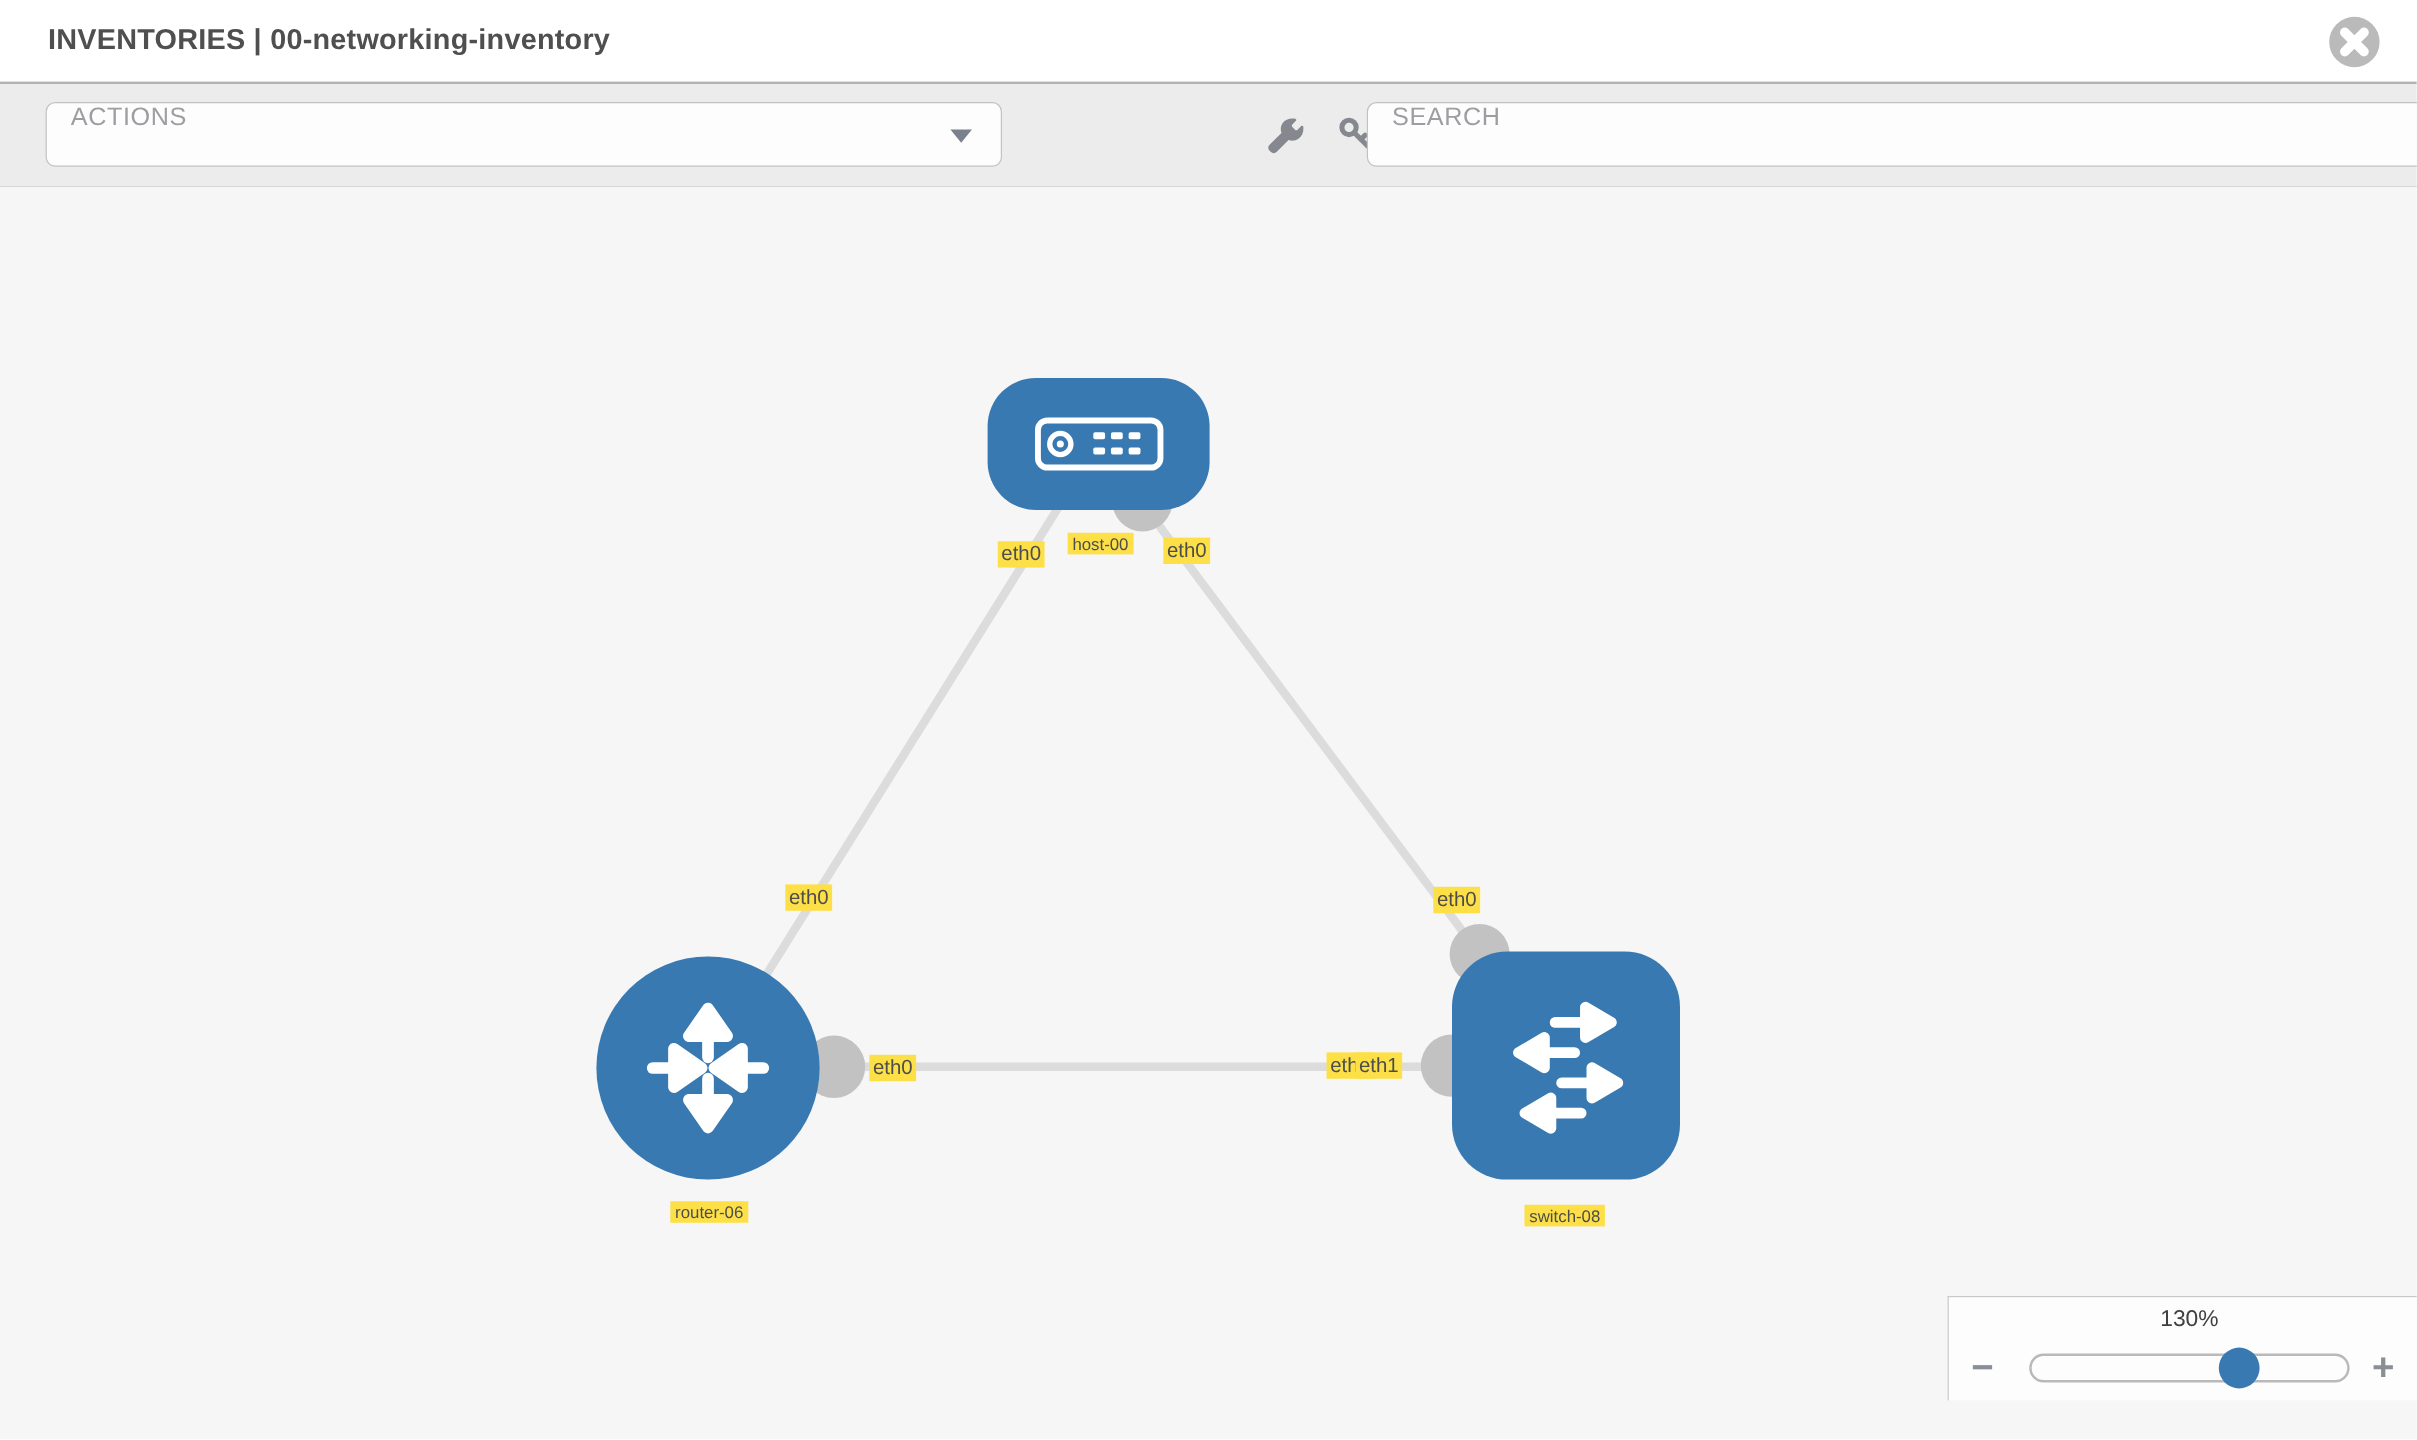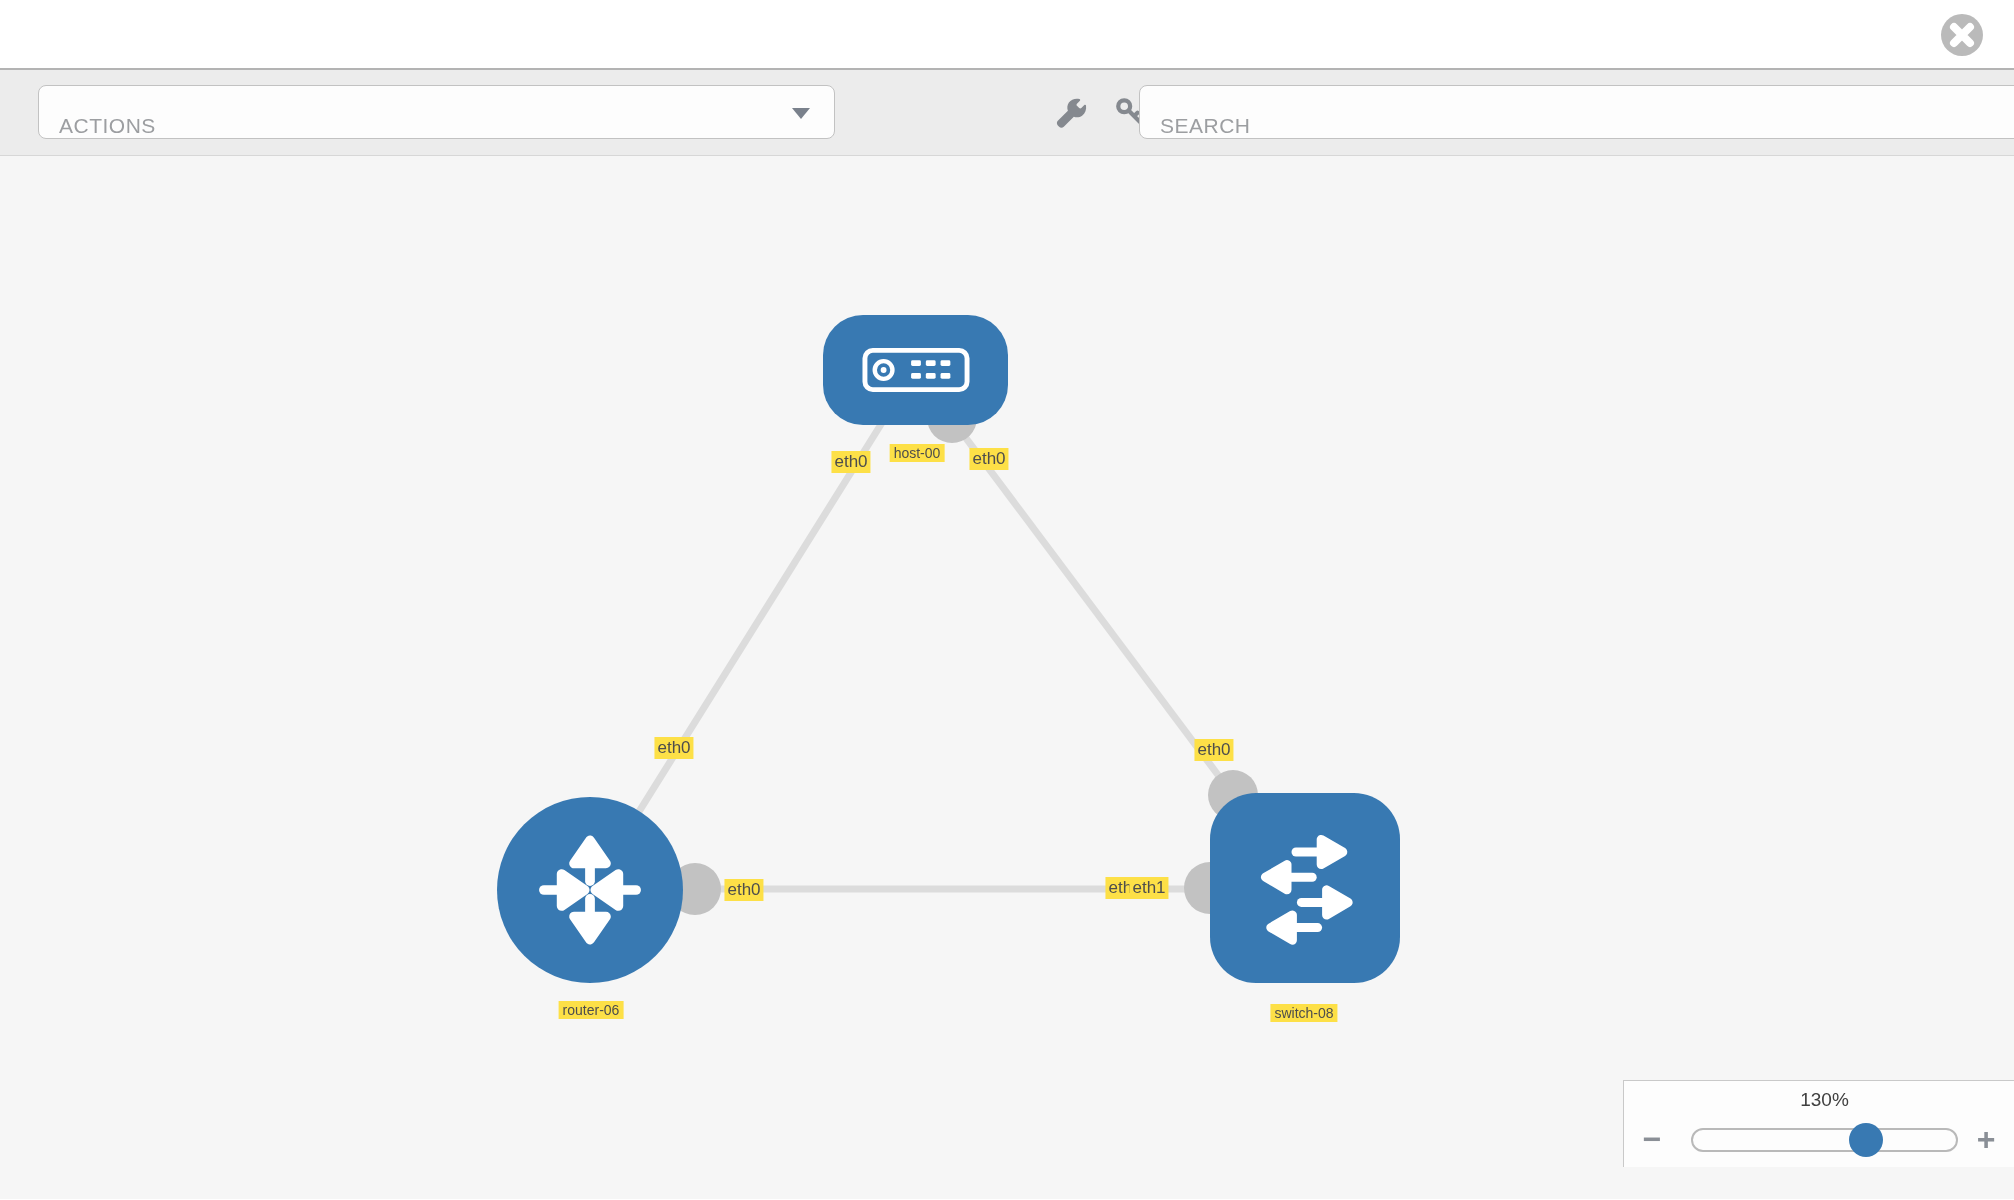--- a/index.html
+++ b/index.html
@@ -6,21 +6,21 @@
   html,body { width:2014px; height:1200px; font-family:"Liberation Sans","DejaVu Sans",sans-serif; background:#fff; overflow:hidden; }
   .screen { position:relative; width:2014px; height:1200px; }
 
   
   .hdr { position:relative; height:70px; background:#ffffff; border-bottom:2px solid #b3b3b3; }
   .hdr h1 { position:absolute; left:40px; top:20px; font-size:24px; font-weight:bold; color:#4f4f4f; letter-spacing:0.2px; }
   .close-btn { position:absolute; right:30px; top:13px; width:44px; height:44px; border:none; background:transparent; cursor:pointer; padding:0; }
 
   
   .toolbar { position:relative; height:86px; background:#ececec; border-bottom:1px solid #d7d7d7; }
-  .sel { position:absolute; top:15px; height:54px; background:#fdfdfd; border:1px solid #c2c2c2; border-radius:8px; display:flex; align-items:flex-end; }
+  .sel { position:absolute; top:15px; height:54px; background:#fdfdfd; border:1px solid #c2c2c2; border-radius:8px; display:flex; align-items:flex-start; }
   .sel-actions { left:38px; width:797px; }
   .sel-search  { left:1139px; width:952px; }
   .sel .lbl { margin-left:20px; font-size:21px; color:#9c9ea1; letter-spacing:0.5px; }
   .sel input { flex:1; margin-left:20px; border:none; outline:none; background:transparent; font-size:21px; color:#666; font-family:inherit; letter-spacing:0.5px; }
   .sel input::placeholder { color:#9c9ea1; opacity:1; }
   .caret { position:absolute; right:24px; top:50%; margin-top:-4px; width:0; height:0; border-left:9px solid transparent; border-right:9px solid transparent; border-top:11px solid #7a818c; }
   .tool-ic { position:absolute; top:26px; width:34px; height:34px; border:none; background:transparent; padding:0; cursor:pointer; }
   .tool-wrench { left:1055px; }
   .tool-key { left:1114px; }
 
@@ -44,20 +44,21 @@
   .zoom-in { left:342px; }
   .zoom-track { position:absolute; left:67px; top:47px; width:267px; height:24px; background:#fdfdfd; border:2px solid #b9b9b9; border-radius:13px; cursor:pointer; }
   .zoom-thumb { position:absolute; left:156px; top:-7px; width:34px; height:34px; border-radius:50%; background:#3879b2; cursor:grab; }
 </style>
 </head>
 <body>
 
 <div class="screen">
 
   <div class="hdr">
+    <h1>INVENTORIES | 00-networking-inventory</h1>
     <button class="close-btn" title="">
       <svg width="44" height="44" viewBox="0 0 44 44">
         <circle cx="22" cy="22" r="21" fill="#bababa"></circle>
         <path d="M14 14 L30 30 M30 14 L14 30" stroke="#ffffff" stroke-width="8" stroke-linecap="round"></path>
       </svg>
     </button>
   </div>
 
   <div class="toolbar">
     <div class="sel sel-actions">

